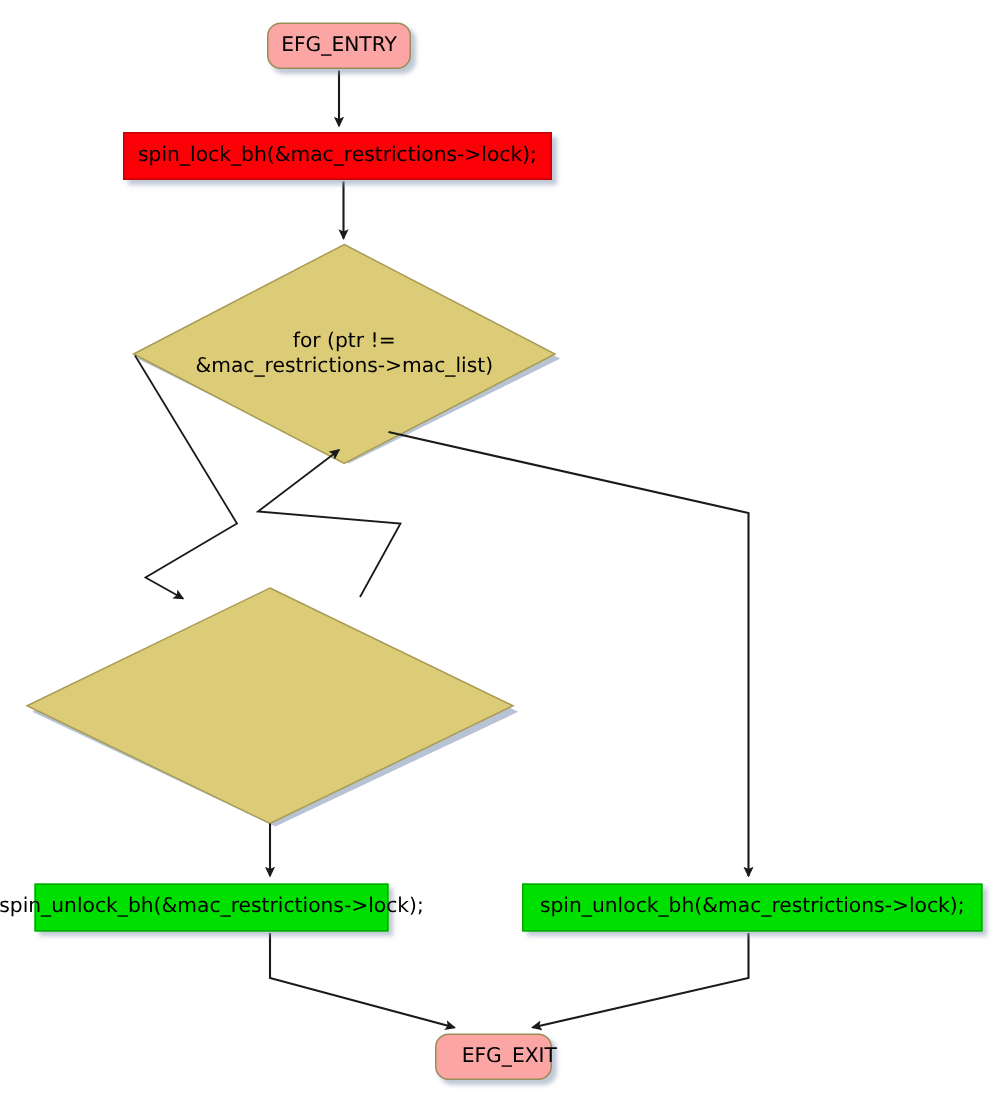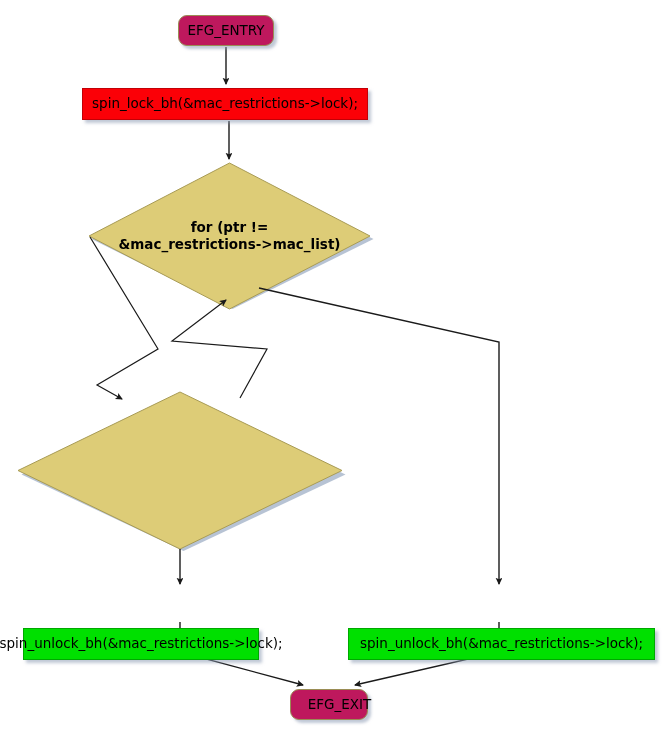--- a/index.html
+++ b/index.html
@@ -32,45 +32,43 @@
     display: flex;
     align-items: center;
     justify-content: center;
     text-align: center;
     color: #000000;
     line-height: 1.18;
     white-space: pre;
   }
   
   .terminal {
-    background: #be185d;
+    background: #fca5a5;
     border: 1px solid #9a8d55;
     border-radius: 9px;
     font-size: 13.5px;
     box-shadow: 3px 3px 3px rgba(140,155,180,0.55);
   }
   
   .proc {
     border-radius: 0;
     font-size: 13.5px;
     box-shadow: 3px 3px 3px rgba(140,155,180,0.55);
   }
   .proc-red {
     background: #fb0007;
     border: 1px solid #c20006;
   }
   .proc-green {
     background: #00e000;
     border: 1px solid #00a800;
-    margin-top: 39px;
   }
   
   .diamond-wrap {
     position: absolute;
-    font-weight: bold;
   }
   .diamond-label {
     position: absolute;
     left: 0;
     top: 0;
     width: 100%;
     height: 100%;
     display: flex;
     align-items: center;
     justify-content: center;

